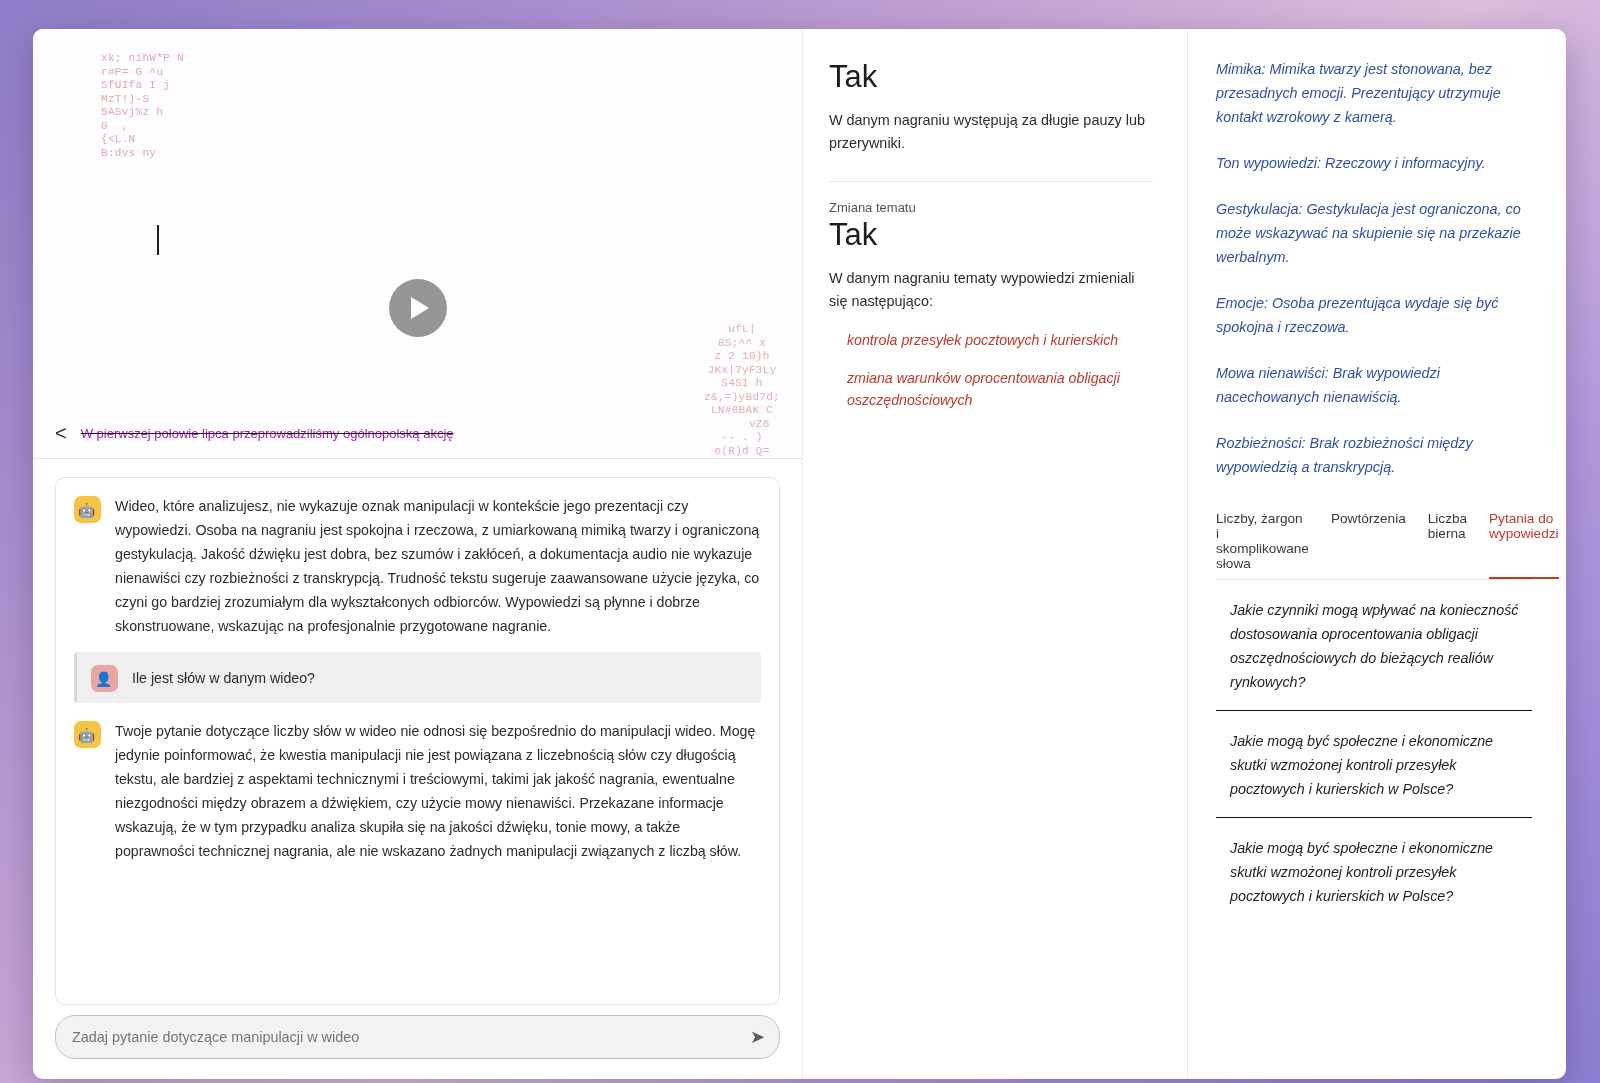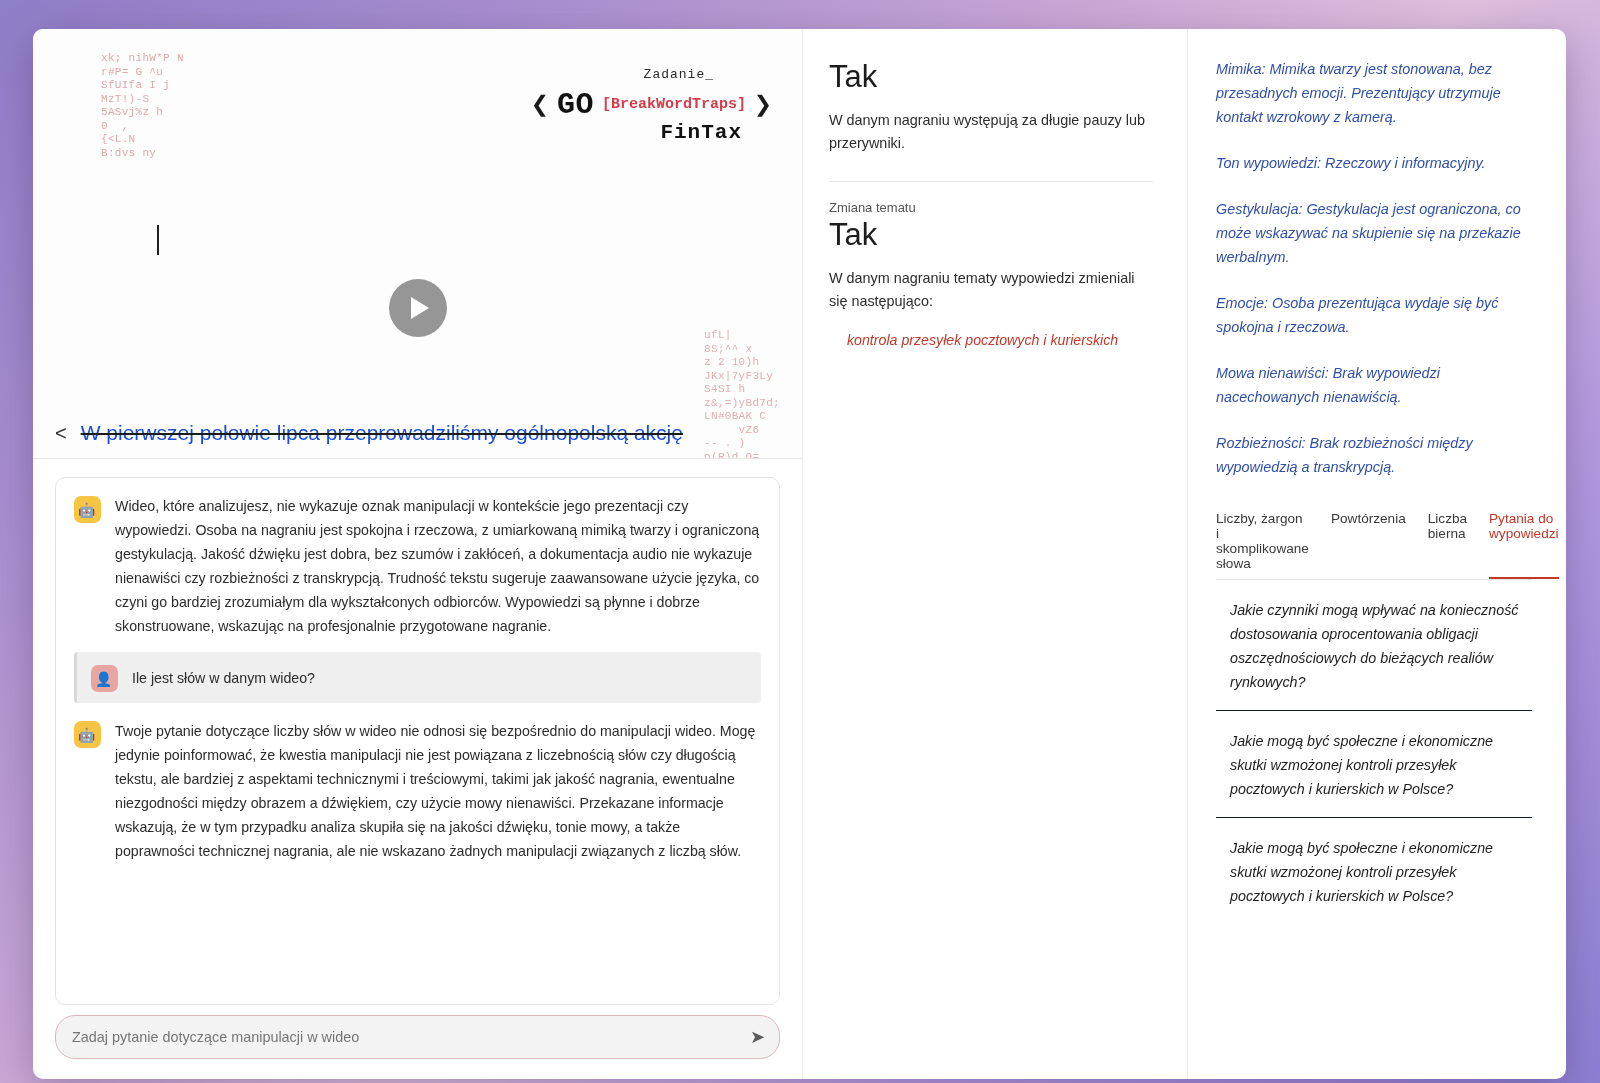--- a/index.html
+++ b/index.html
@@ -43,21 +43,21 @@
   .code-noise {
     position: absolute;
     font-family: "Liberation Mono", monospace;
     font-size: 11px;
     line-height: 13.5px;
     color: #e0a9ab;
     white-space: pre;
     letter-spacing: 0.3px;
   }
   #code-noise-left { left: 68px; top: 23px; }
-  #code-noise-right { right: 22px; top: 300px; text-align: left; color: #e2aeb0; }
+  #code-noise-right { right: 22px; top: 294px; text-align: center; color: #e2aeb0; }
   #brand-block {
     position: absolute;
     right: 30px; top: 38px;
     text-align: right;
     font-family: "Liberation Mono", monospace;
     color: #111;
   }
   #brand-task {
     font-size: 13px;
     letter-spacing: 1px;
@@ -109,22 +109,22 @@
   #subtitle-row {
     position: absolute;
     left: 0; right: 0; bottom: 14px;
     display: flex;
     align-items: center;
     gap: 14px;
     padding: 0 22px;
   }
   #subtitle-prev { font-size: 20px; color: #333; cursor: pointer; }
   #subtitle-text {
-    font-size: 21px;
-    color: #1d4ed8;
+    font-size: 13px;
+    color: #a21caf;
     text-decoration: line-through;
     text-decoration-color: #1b1b1b;
   }
   #video-divider {
     position: absolute; left: 0; right: 0; bottom: 0;
     height: 1px; background: #e6e6e6;
   }
   
   #chat-panel {
     margin: 18px 22px 0 22px;
@@ -262,30 +262,20 @@
 8S;^^ x
 z 2 10)h
 JKx|7yF3Ly
 S4SI h
 z&amp;,=)yBd7d;
 LN#0BAK C
      vZ6
 -- . )
 o(R)d Q=</div>
 
-      <div id="brand-block">
-        <div id="brand-task">Zadanie_</div>
-        <div id="brand-main">
-          <span class="chev">❮</span>
-          <span id="brand-go">GO</span>
-          <span id="brand-tag">[BreakWordTraps]</span>
-          <span class="chev">❯</span>
-        </div>
-        <div id="brand-sub">FinTax</div>
-      </div>
 
       <div id="cursor-bar"></div>
 
       <div id="play-button">
         <div class="tri"></div>
       </div>
 
       <div id="subtitle-row">
         <span id="subtitle-prev">&lt;</span>
         <span id="subtitle-text">W pierwszej połowie lipca przeprowadziliśmy ogólnopolską akcję</span>
@@ -325,20 +315,21 @@
       <h2 class="ans-big">Tak</h2>
       <p class="ans-desc">W danym nagraniu występują za długie pauzy lub przerywniki.</p>
 
       <div class="thin-sep"></div>
 
       <div class="ans-label">Zmiana tematu</div>
       <h2 class="ans-big">Tak</h2>
       <p class="ans-desc">W danym nagraniu tematy wypowiedzi zmieniali się następująco:</p>
 
       <div class="kw">kontrola przesyłek pocztowych i kurierskich</div>
+      <div class="kw">zmiana warunków oprocentowania obligacji oszczędnościowych</div>
     </div>
 
     <div id="notes-col">
       <div class="note">Mimika: Mimika twarzy jest stonowana, bez przesadnych emocji. Prezentujący utrzymuje kontakt wzrokowy z kamerą.</div>
       <div class="note">Ton wypowiedzi: Rzeczowy i informacyjny.</div>
       <div class="note">Gestykulacja: Gestykulacja jest ograniczona, co może wskazywać na skupienie się na przekazie werbalnym.</div>
       <div class="note">Emocje: Osoba prezentująca wydaje się być spokojna i rzeczowa.</div>
       <div class="note">Mowa nienawiści: Brak wypowiedzi nacechowanych nienawiścią.</div>
       <div class="note">Rozbieżności: Brak rozbieżności między wypowiedzią a transkrypcją.</div>
 

